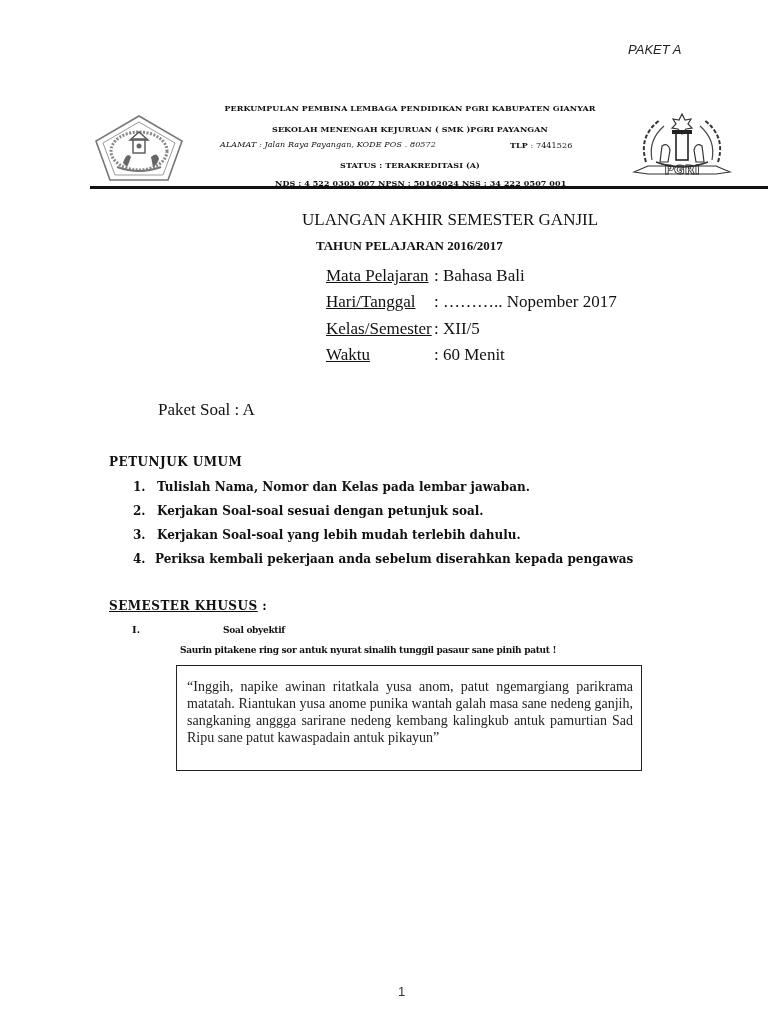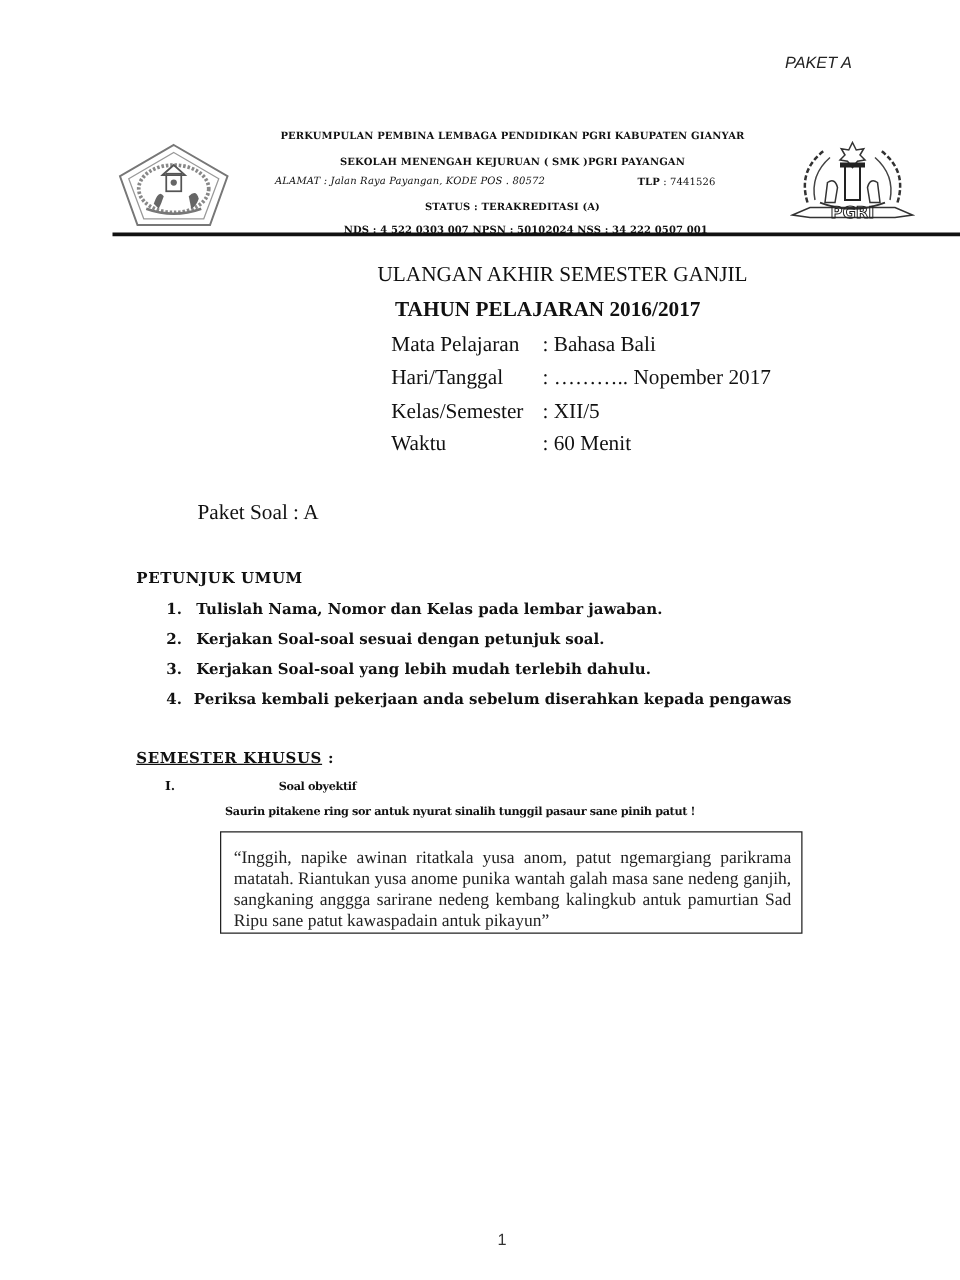--- a/index.html
+++ b/index.html
@@ -12,35 +12,35 @@
     .kop3 { top: 140px; left: 220px; width: 400px; text-align: left; font-weight: normal; }
     .kop3 .addr { font-style: italic; position: absolute; left: 0; }
     .kop3 .tlp { position: absolute; left: 290px; }
     .kop3 .tlp b { font-weight: bold; }
     .kop4 { top: 160px; left: 200px; width: 420px; }
     .kop5 { top: 178px; left: 275px; width: 300px; text-align: left; font-size: 8px; }
     .rule { left: 90px; top: 186px; width: 680px; height: 3px; background: #111; }
     .logo-left { left: 93px; top: 113px; width: 92px; height: 70px; }
     .logo-right { left: 632px; top: 110px; width: 100px; height: 74px; text-align: center; }
     .title1 { left: 302px; top: 210px; font-size: 17px; }
-    .title2 { left: 316px; top: 238px; font-size: 17px; font-weight: bold; }
+    .title2 { left: 316px; top: 238px; font-size: 13px; font-weight: bold; }
     .info { left: 313px; font-size: 17px; }
-    .info .lbl { position: absolute; left: 0; white-space: nowrap; }
+    .info .lbl { position: absolute; left: 13px; white-space: nowrap; text-decoration: underline; }
     .info .val { position: absolute; left: 121px; white-space: nowrap; }
     .paket-soal { left: 110px; top: 400px; font-size: 17px; font-weight: normal; margin-left: 48px; }
     .pu-head { left: 109px; top: 455px; font-family: "DejaVu Serif", serif; font-size: 12px; font-weight: bold; letter-spacing: 0.5px; }
     .pu-item { left: 133px; font-family: "DejaVu Serif", serif; font-size: 12px; font-weight: bold; white-space: nowrap; }
     .pu-item .num { position: absolute; left: 0; }
     .pu-item .txt { position: absolute; left: 24px; }
     .pk-head { left: 109px; top: 599px; font-family: "DejaVu Serif", serif; font-size: 12px; font-weight: bold; letter-spacing: 0.5px; }
     .pk-head .u { text-decoration: underline; }
     .roman { left: 132px; top: 624px; font-family: "DejaVu Serif", serif; font-size: 10px; font-weight: bold; }
     .soal-obj { left: 180px; top: 625px; font-family: "DejaVu Serif", serif; font-size: 9px; font-weight: bold; letter-spacing: -0.3px; padding-left: 43px; }
     .saurin { left: 180px; top: 645px; font-family: "DejaVu Serif", serif; font-size: 9px; font-weight: bold; letter-spacing: -0.3px; white-space: nowrap; }
-    .quote-box { left: 176px; top: 665px; width: 466px; height: 82px; border: 1px solid #222; box-sizing: border-box; }
+    .quote-box { left: 176px; top: 665px; width: 466px; height: 106px; border: 1px solid #222; box-sizing: border-box; }
     .quote-text { position: absolute; left: 10px; top: 12px; width: 446px; font-family: "Liberation Serif", serif; font-size: 14px; line-height: 17px; text-align: justify; color: #222; }
     .page-num { left: 398px; top: 984px; font-family: "Liberation Sans", sans-serif; font-size: 13px; color: #333; }
   </style>
 </head>
 <body>
 
 <div class="abs paket-top">PAKET A</div>
 
 <div class="abs logo-left">
   <svg width="92" height="70" viewBox="0 0 92 70">

